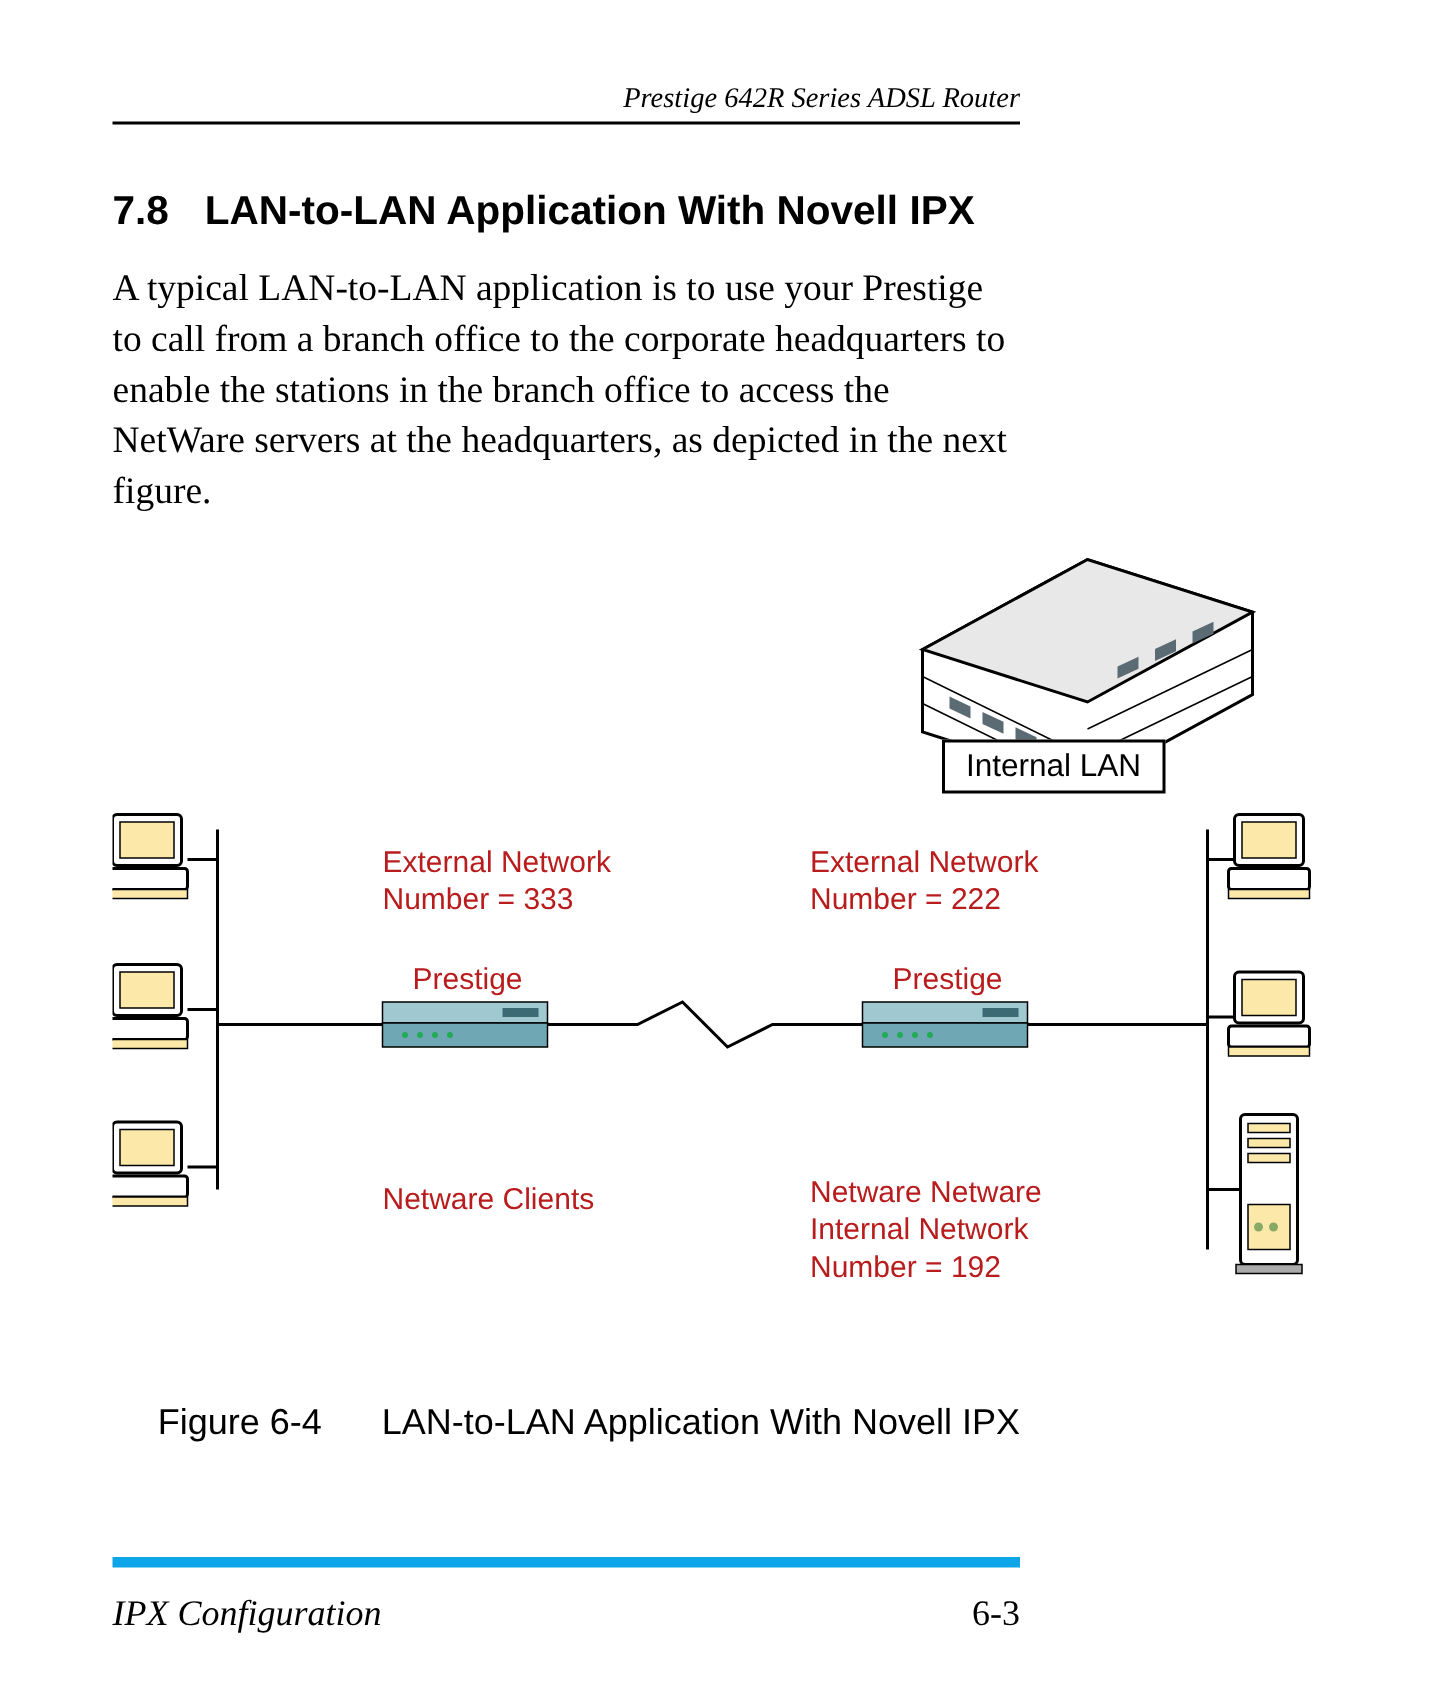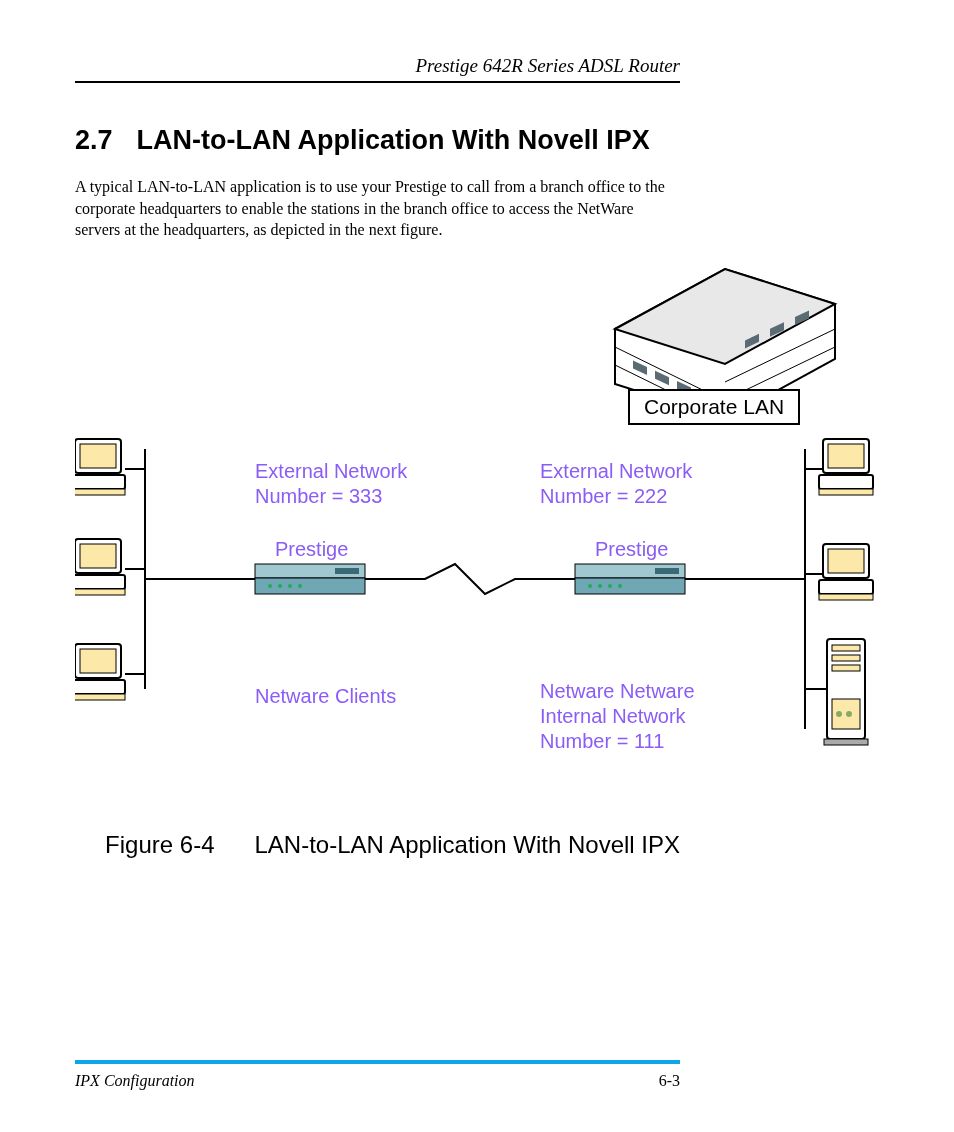--- a/index.html
+++ b/index.html
@@ -28,21 +28,21 @@
     font-family: Arial, Helvetica, sans-serif;
     font-weight: bold;
     font-size: 27px;
     margin: 42px 0 20px 0;
   }
   h1.section .num {
     display: inline-block;
     margin-right: 24px;
   }
   p.body {
-    font-size: 16px;
+    font-size: 25px;
     line-height: 1.35;
     margin: 0 0 18px 0;
   }
   .figure-area {
     position: relative;
     width: 800px;
     height: 550px;
     margin: 10px auto 0 auto;
   }
   .boxlabel {
@@ -52,59 +52,59 @@
     font-family: Verdana, Arial, sans-serif;
     font-size: 21px;
     text-align: center;
     padding: 4px 14px;
   }
   .dlabel {
     position: absolute;
     font-family: Verdana, Arial, sans-serif;
     font-size: 20px;
     line-height: 1.25;
-    color: #8b5cf6;
+    color: #b91c1c;
   }
   svg.diag {
     position: absolute;
     left: 0;
     top: 0;
   }
   .figure-caption {
     font-family: Arial, Helvetica, sans-serif;
     font-weight: normal;
     text-align: right;
     font-size: 24px;
     margin-top: 22px;
   }
   .figure-caption .fignum { margin-right: 40px; }
   .footer {
     position: absolute;
     left: 75px;
     right: 75px;
     bottom: 42px;
-    border-top: 4px solid #0ea5e9;
-    padding-top: 8px;
-    font-size: 16px;
+    border-top: 7px solid #0ea5e9;
+    padding-top: 18px;
+    font-size: 24px;
   }
   .footer .left { font-style: italic; float: left; }
   .footer .right { float: right; }
   .footer::after { content: ""; display: block; clear: both; }
 </style>
 </head>
 <body>
 
 <div class="page">
 
   <div class="running-head">
     <span>Prestige 642R Series ADSL Router</span>
   </div>
 
   <h1 class="section">
-    <span class="num">2.7</span><span>LAN-to-LAN Application With Novell IPX</span>
+    <span class="num">7.8</span><span>LAN-to-LAN Application With Novell IPX</span>
   </h1>
 
   <p class="body">A typical LAN-to-LAN application is to use your Prestige to call from a branch office to the corporate headquarters to enable the stations in the branch office to access the NetWare servers at the headquarters, as depicted in the next figure.</p>
 
   <div class="figure-area">
 
     <svg class="diag" width="800" height="550">
       <defs>
 
         <g id="pc">
@@ -175,41 +175,41 @@
           <rect x="18" y="93" width="14" height="8" transform="skewY(25)"></rect>
           <rect x="40" y="93" width="14" height="8" transform="skewY(25)"></rect>
           <rect x="62" y="93" width="14" height="8" transform="skewY(25)"></rect>
           <rect x="130" y="142" width="14" height="8" transform="skewY(-25)"></rect>
           <rect x="155" y="142" width="14" height="8" transform="skewY(-25)"></rect>
           <rect x="180" y="142" width="14" height="8" transform="skewY(-25)"></rect>
         </g>
       </g>
     </svg>
 
-    <div class="boxlabel" style="left:553px; top:130px;">Corporate LAN</div>
+    <div class="boxlabel" style="left:553px; top:130px;">Internal LAN</div>
 
     <div class="dlabel" style="left:180px; top:200px;">
       <span>External Network</span><br>
       <span>Number = 333</span>
     </div>
 
     <div class="dlabel" style="left:465px; top:200px;">
       <span>External Network</span><br>
       <span>Number = 222</span>
     </div>
 
     <div class="dlabel" style="left:200px; top:278px;">Prestige</div>
     <div class="dlabel" style="left:520px; top:278px;">Prestige</div>
 
     <div class="dlabel" style="left:180px; top:405px;margin-top:20px;">Netware Clients</div>
 
     <div class="dlabel" style="left:465px; top:420px;">
       <span>Netware Netware</span><br>
       <span>Internal Network</span><br>
-      <span>Number = 111</span>
+      <span>Number = 192</span>
     </div>
   </div>
 
   <div class="figure-caption">
     <span class="fignum">Figure 6-4</span><span>LAN-to-LAN Application With Novell IPX</span>
   </div>
 
   <div class="footer">
     <span class="left">IPX Configuration</span>
     <span class="right">6-3</span>

